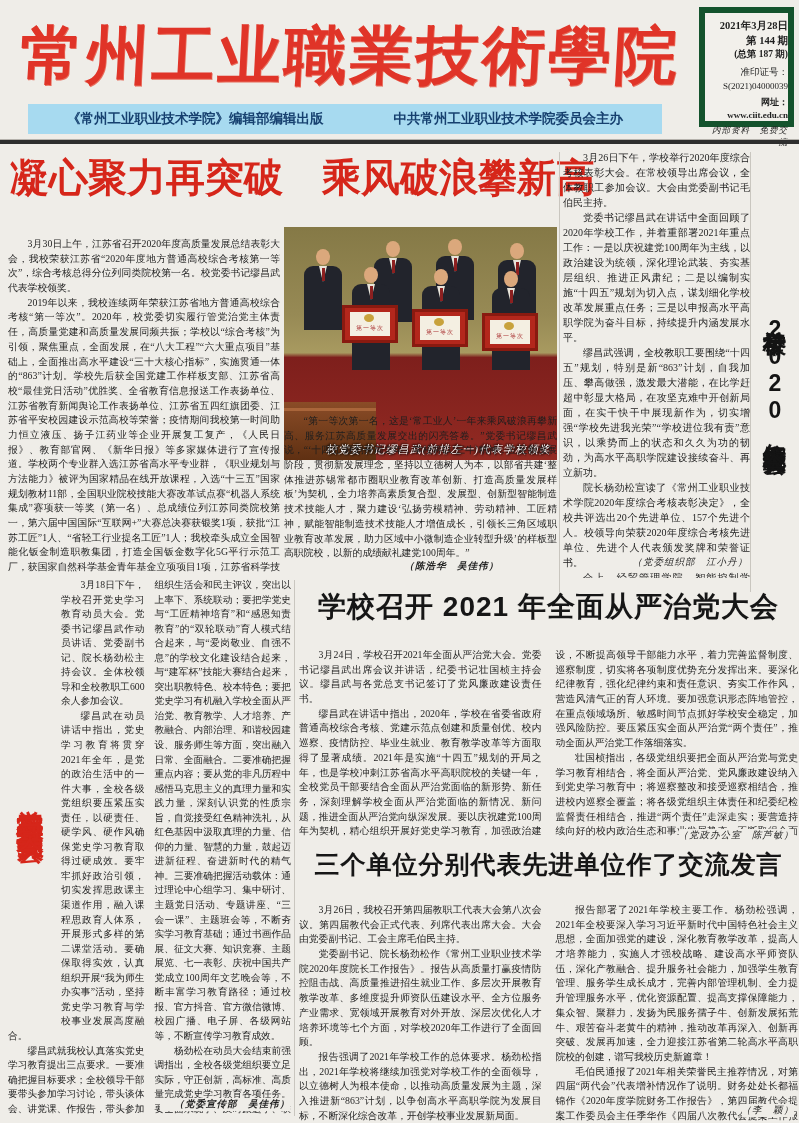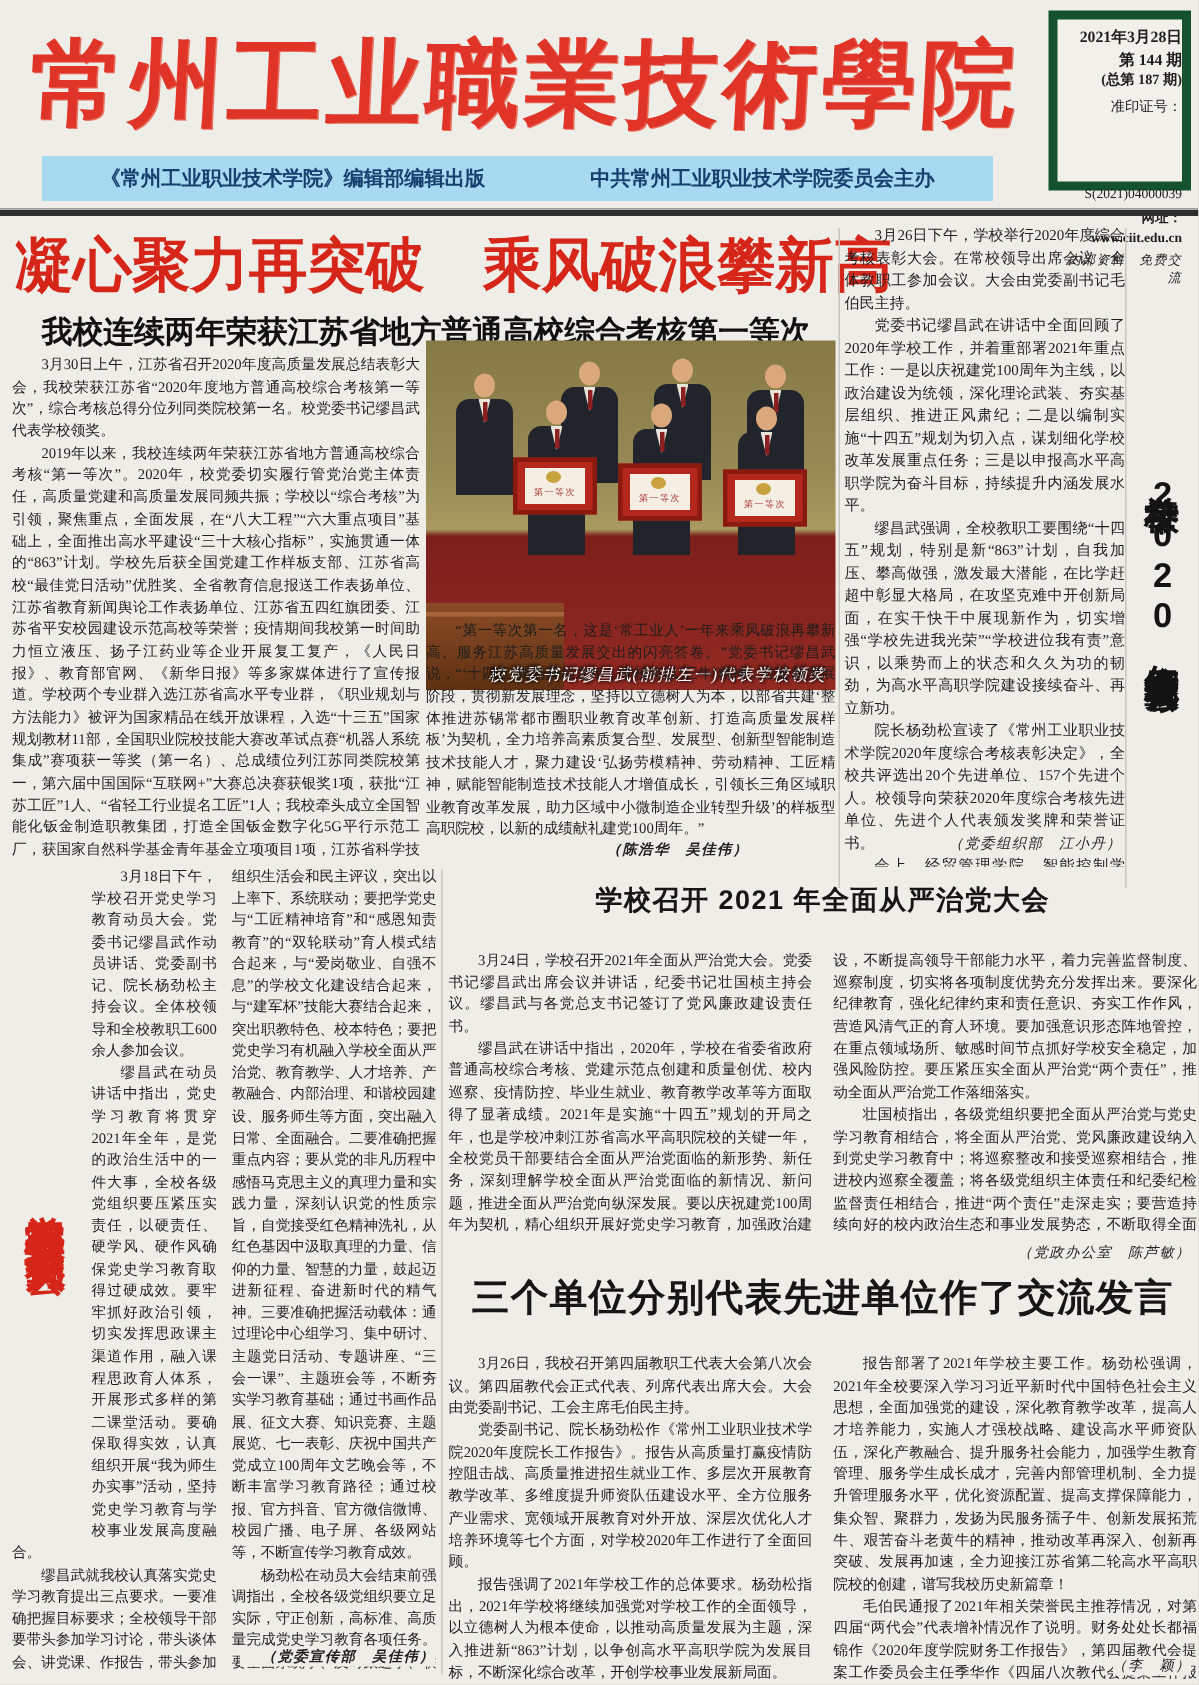--- a/index.html
+++ b/index.html
@@ -20,21 +20,21 @@
   }
   .info-box {
     position:absolute; left:699px; top:7px; width:95px; height:120px;
     border:6px solid #14532d; background:#f2f0eb; text-align:right;
     padding-top:5px; line-height:1.45;
   }
   .info-box .l1 { font-size:10.5px; font-weight:bold; }
   .info-box .l2 { font-size:10.5px; font-weight:bold; }
   .info-box .l3 { font-size:9.5px; font-weight:bold; }
   .info-box .l4 { font-size:9.5px; margin-top:4px; }
-  .info-box .l5 { font-size:9px;margin-top:43px; }
+  .info-box .l5 { font-size:9px; }
   .info-box .l6 { font-size:9px; font-weight:bold; margin-top:3px; }
   .info-box .l7 { font-size:8.5px; font-style:italic; margin-top:2px; letter-spacing:1px; }
   .publisher-bar {
     position:absolute; left:28px; top:104px; width:634px; height:30px;
     background:#a7daf0; color:#16406f; font-weight:bold; font-size:13.5px;
     display:flex; align-items:center; justify-content:center; gap:70px;
     font-family:"Liberation Sans","DejaVu Sans",sans-serif; white-space:nowrap;
   }
   .top-rule { position:absolute; left:0; top:139px; width:799px; height:5px;
     border-top:1px solid #b5b2ac; background:#2e2e2e; }
@@ -103,21 +103,21 @@
   .history-zone p { font-size:9.7px; }
   .history-byline { position:absolute; left:160px; top:1098px; width:130px; background:#efede8;font-weight:bold; }
 
   
   .article-block { position:absolute; left:299px; width:499px; }
   .article-block h2 {
     text-align:center; font-family:"Liberation Sans","DejaVu Sans",sans-serif;
     font-weight:900; color:#161616; white-space:nowrap; letter-spacing:1px;
   }
   .discipline-zone { top:588px; height:258px; }
-  .discipline-zone h2 { font-size:18px; margin-bottom:10px; }
+  .discipline-zone h2 { font-size:28px; margin-bottom:10px; }
   .congress-zone { top:848px; height:273px; }
   .congress-zone h2 { font-size:25px; margin-bottom:9px; }
   .two-col { column-count:2; column-gap:14px; column-fill:auto; overflow:hidden;margin-top:22px; }
   .discipline-cols { height:198px; }
   .congress-cols { height:222px; }
   .block-byline { position:absolute; right:4px; bottom:4px; background:#efede8; }
 
   
   .vline { position:absolute; width:1px; background:#c9c6bf; }
   .vl1 { left:559px; top:152px; height:440px; }
@@ -139,21 +139,20 @@
     <div class="l6">网址：www.ciit.edu.cn</div>
     <div class="l7">内部资料　免费交流</div>
   </div>
   <div class="publisher-bar">
     <span>《常州工业职业技术学院》编辑部编辑出版</span>
     <span>中共常州工业职业技术学院委员会主办</span>
   </div>
   <div class="top-rule"></div>
 
   <div class="lead-headline">凝心聚力再突破　乘风破浪攀新高</div>
-  <div class="lead-subhead">我校连续两年荣获江苏省地方普通高校综合考核第一等次</div>
   <div class="lead-col1 bodytext">
       <p>3月30日上午，江苏省召开2020年度高质量发展总结表彰大会，我校荣获江苏省“2020年度地方普通高校综合考核第一等次”，综合考核总得分位列同类院校第一名。校党委书记缪昌武代表学校领奖。</p>
       <p>2019年以来，我校连续两年荣获江苏省地方普通高校综合考核“第一等次”。2020年，校党委切实履行管党治党主体责任，高质量党建和高质量发展同频共振；学校以“综合考核”为引领，聚焦重点，全面发展，在“八大工程”“六大重点项目”基础上，全面推出高水平建设“三十大核心指标”，实施贯通一体的“863”计划。学校先后获全国党建工作样板支部、江苏省高校“最佳党日活动”优胜奖、全省教育信息报送工作表扬单位、江苏省教育新闻舆论工作表扬单位、江苏省五四红旗团委、江苏省平安校园建设示范高校等荣誉；疫情期间我校第一时间助力恒立液压、扬子江药业等企业开展复工复产，《人民日报》、教育部官网、《新华日报》等多家媒体进行了宣传报道。学校两个专业群入选江苏省高水平专业群，《职业规划与方法能力》被评为国家精品在线开放课程，入选“十三五”国家规划教材11部，全国职业院校技能大赛改革试点赛“机器人系统集成”赛项获一等奖（第一名）、总成绩位列江苏同类院校第一，第六届中国国际“互联网+”大赛总决赛获银奖1项，获批“江苏工匠”1人、“省轻工行业提名工匠”1人；我校牵头成立全国智能化钣金制造职教集团，打造全国钣金数字化5G平行示范工厂，获国家自然科学基金青年基金立项项目1项，江苏省科学技术奖一等奖1项，“新时代高职教育现代化建设研究创新团队”获批江苏高校哲学社会科学优秀创新团队。</p>
     </div>
 
   <div class="photo">
     <div class="stage">
         <div class="deskline"></div>
       </div>
 

